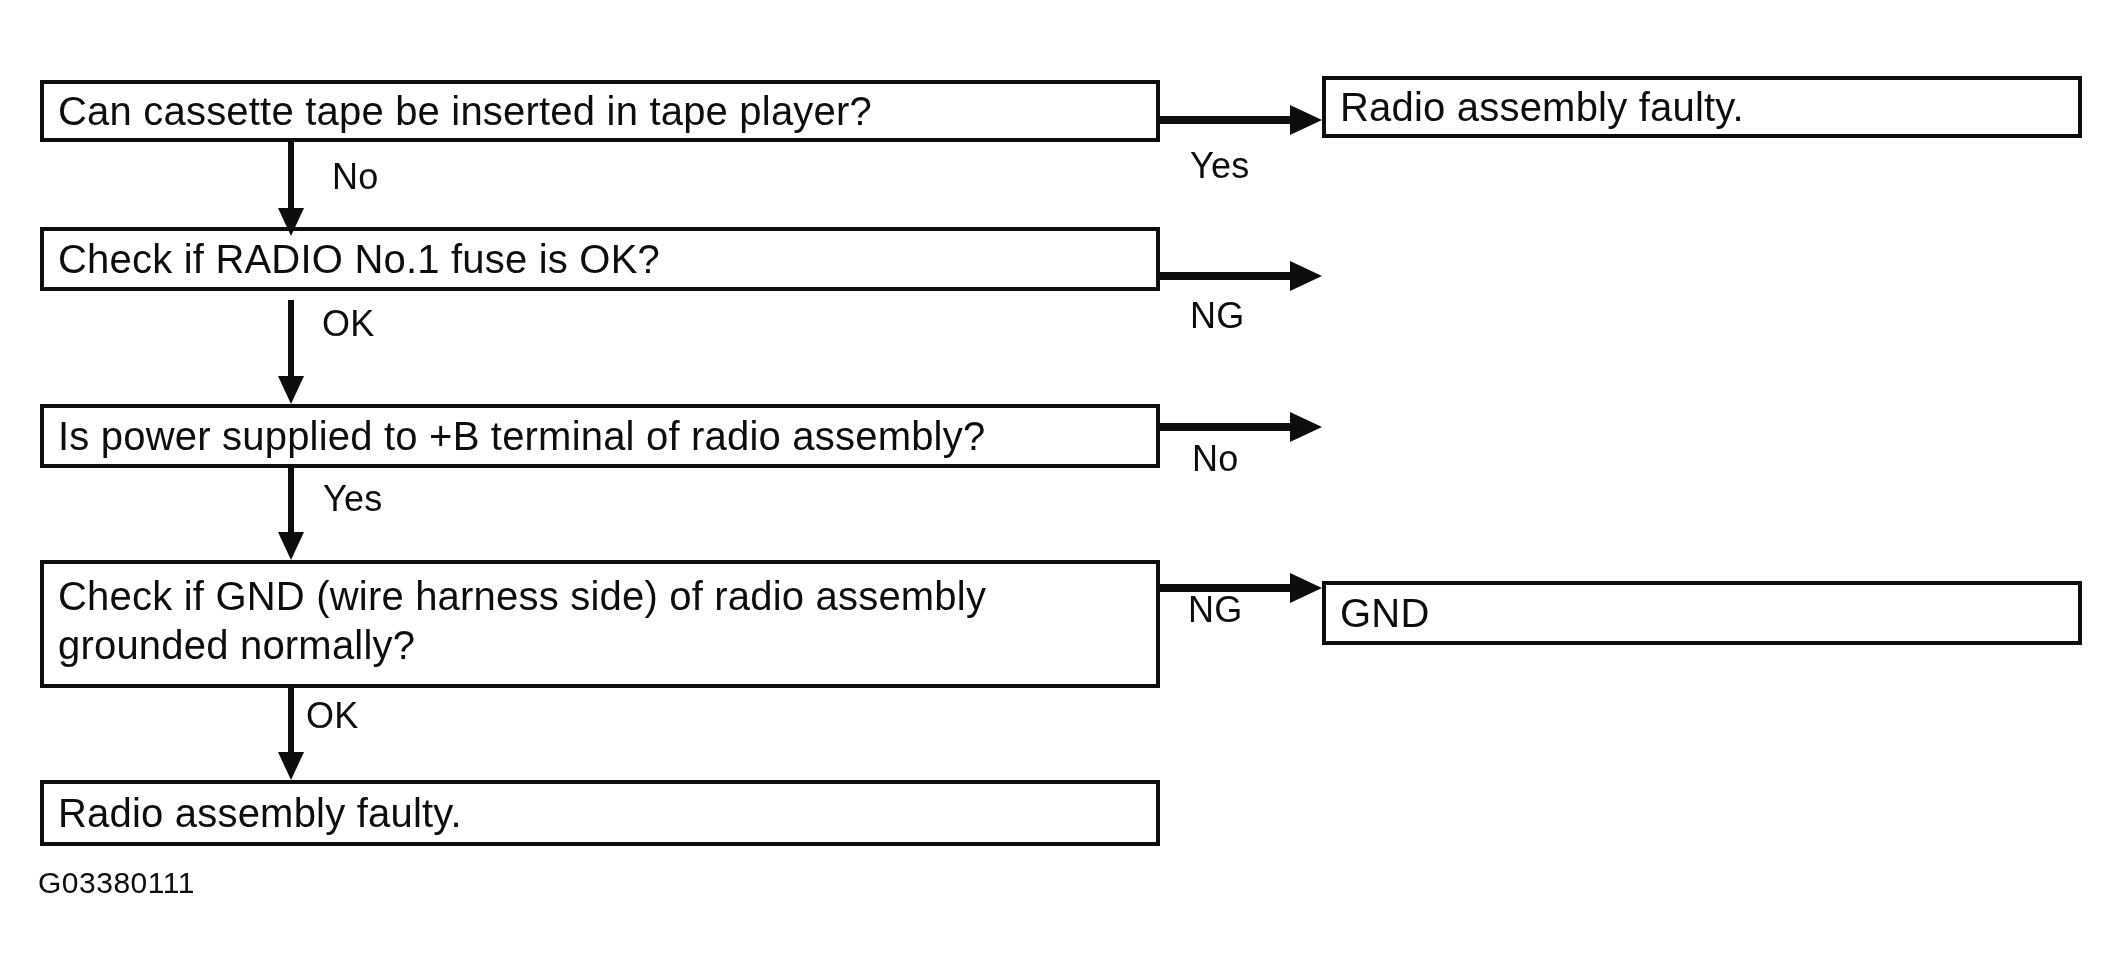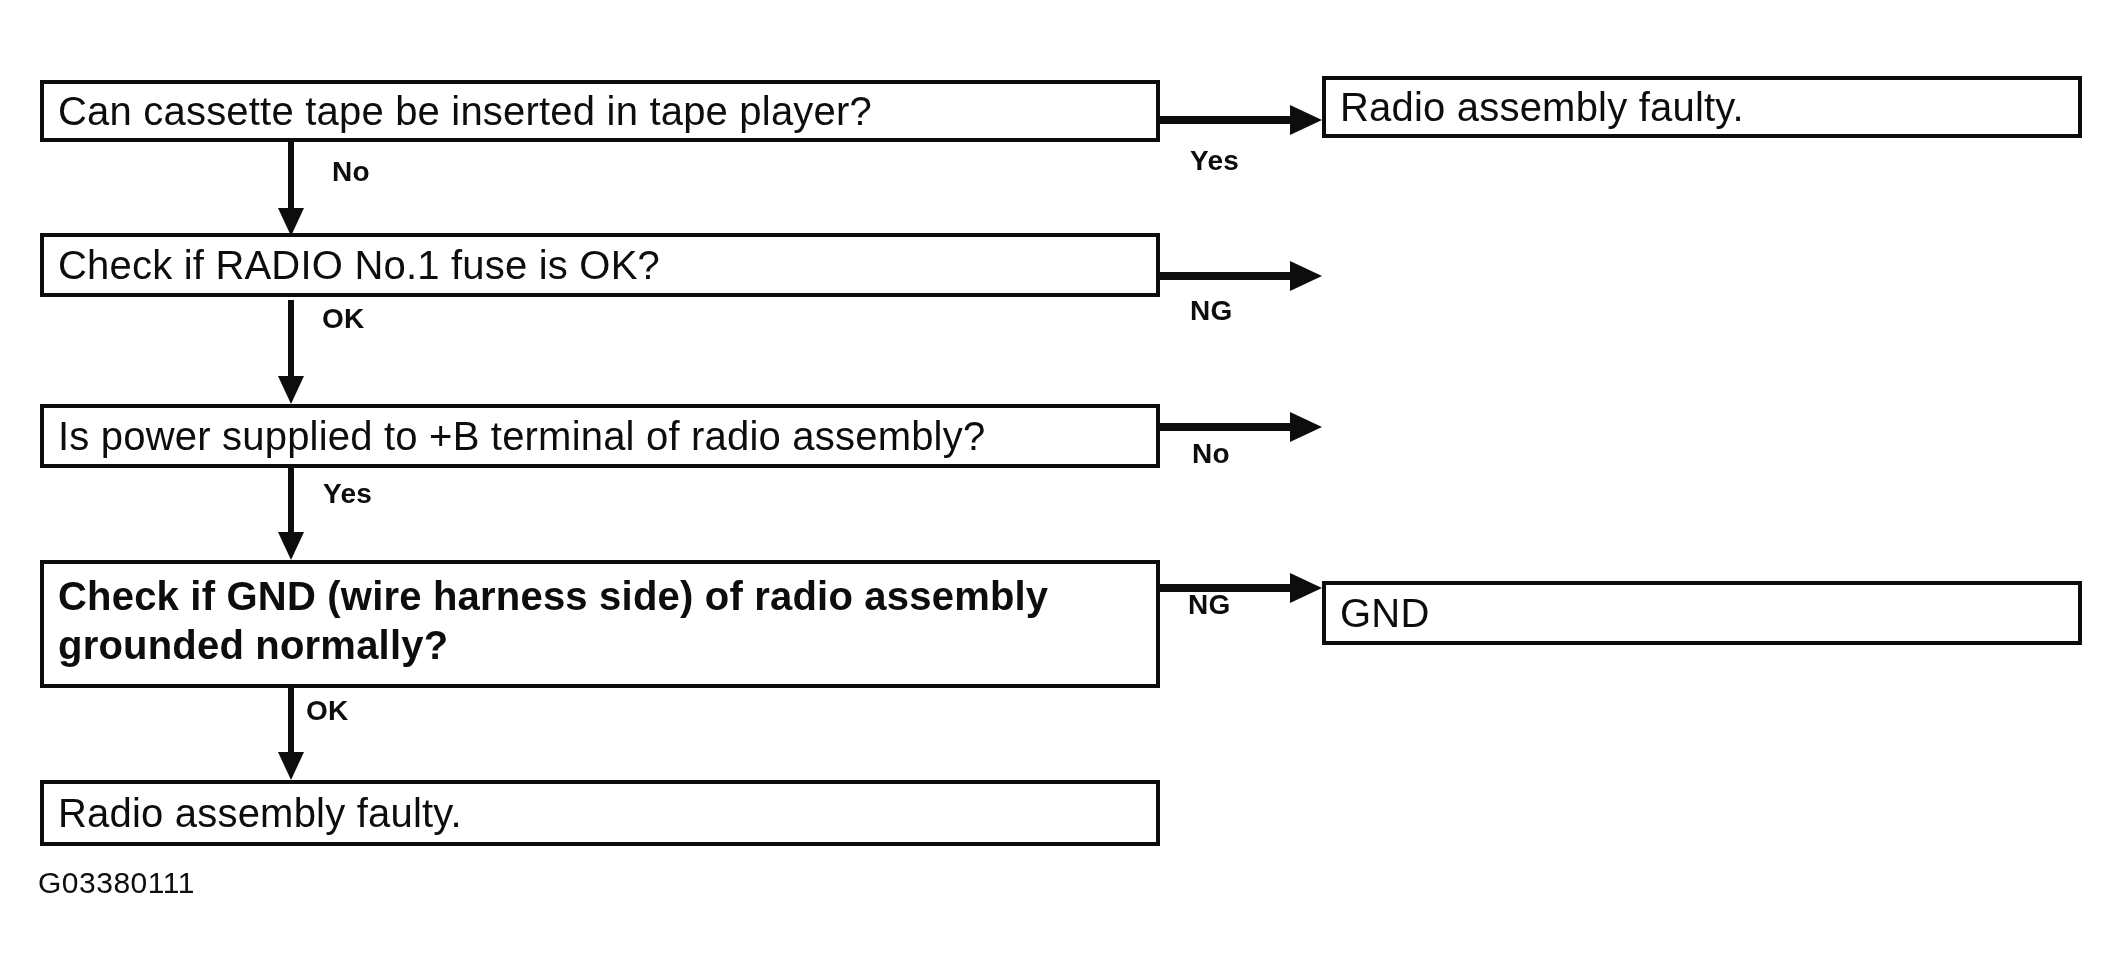--- a/index.html
+++ b/index.html
@@ -34,35 +34,35 @@
     white-space: normal;
   }
   .vshaft { position: absolute; left: 288px; width: 6px; background: var(--ink); }
   .vhead  { position: absolute; left: 278px; width: 0; height: 0;
             border-left: 13px solid transparent; border-right: 13px solid transparent;
             border-top: 28px solid var(--ink); }
   .hshaft { position: absolute; left: 1160px; width: 132px; height: 8px; background: var(--ink); }
   .hhead  { position: absolute; left: 1290px; width: 0; height: 0;
             border-top: 15px solid transparent; border-bottom: 15px solid transparent;
             border-left: 32px solid var(--ink); }
-  .edge-label { position: absolute; font-size: 28px; letter-spacing: 0.3px; font-weight: bold; }
+  .edge-label { position: absolute; font-size: 36px; letter-spacing: 0.3px; }
   .figure-code { position: absolute; left: 38px; top: 866px; font-size: 30px; letter-spacing: 0.5px; }
 </style>
 </head>
 <body>
 
 <div id="canvas">
 
   <div class="box left" style="top:80px; height:62px;">Can cassette tape be inserted in tape player?</div>
 
-  <div class="box left" style="top:233px; height:64px;">Check if RADIO No.1 fuse is OK?</div>
+  <div class="box left" style="top:227px; height:64px;">Check if RADIO No.1 fuse is OK?</div>
 
   <div class="box left" style="top:404px; height:64px;">Is power supplied to +B terminal of radio assembly?</div>
 
-  <div class="box left multiline" style="top:560px; height:128px;font-weight:bold;">Check if GND (wire harness side) of radio assembly grounded normally?</div>
+  <div class="box left multiline" style="top:560px; height:128px;">Check if GND (wire harness side) of radio assembly grounded normally?</div>
 
   <div class="box left" style="top:780px; height:66px;">Radio assembly faulty.</div>
 
   <div class="box right" style="top:76px; height:62px;">Radio assembly faulty.</div>
 
 
 
   <div class="box right" style="top:581px; height:64px;">GND</div>
 
   <div class="vshaft" style="top:142px; height:68px;"></div>

